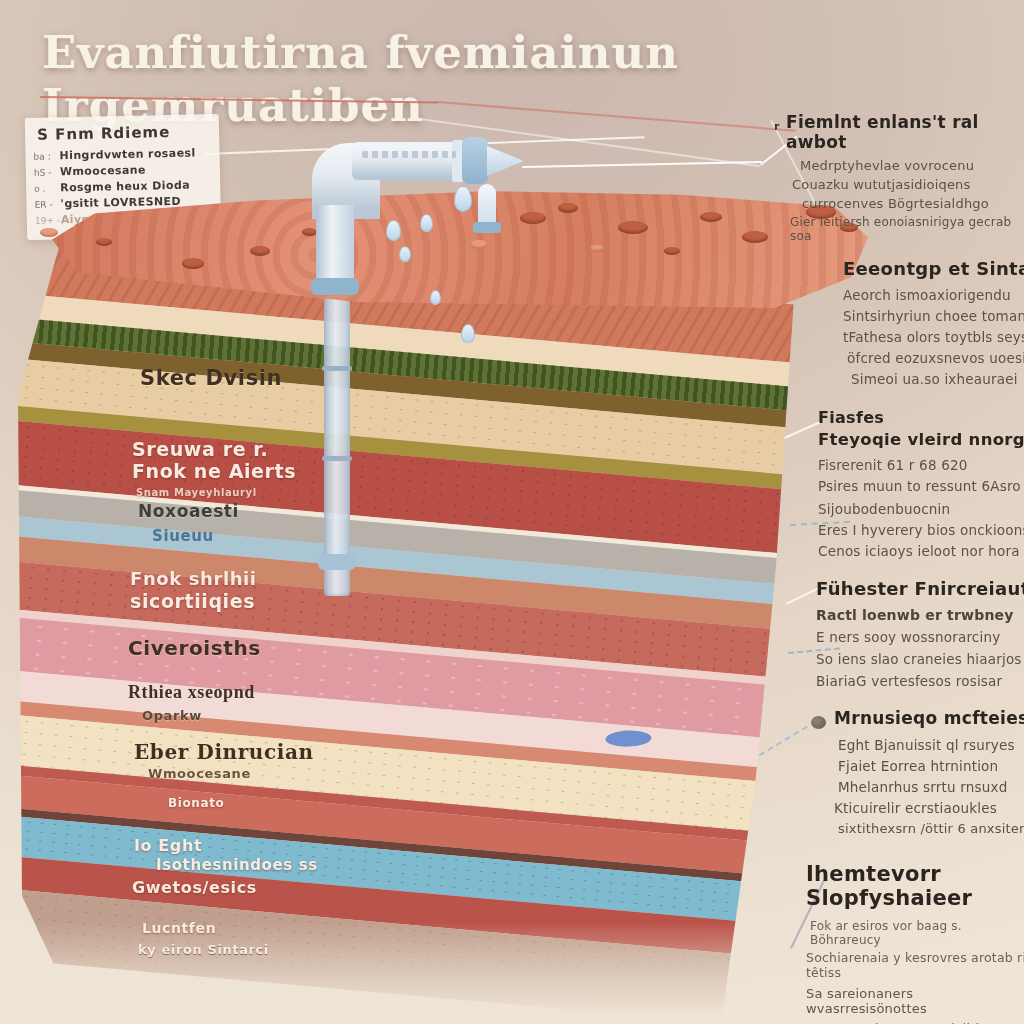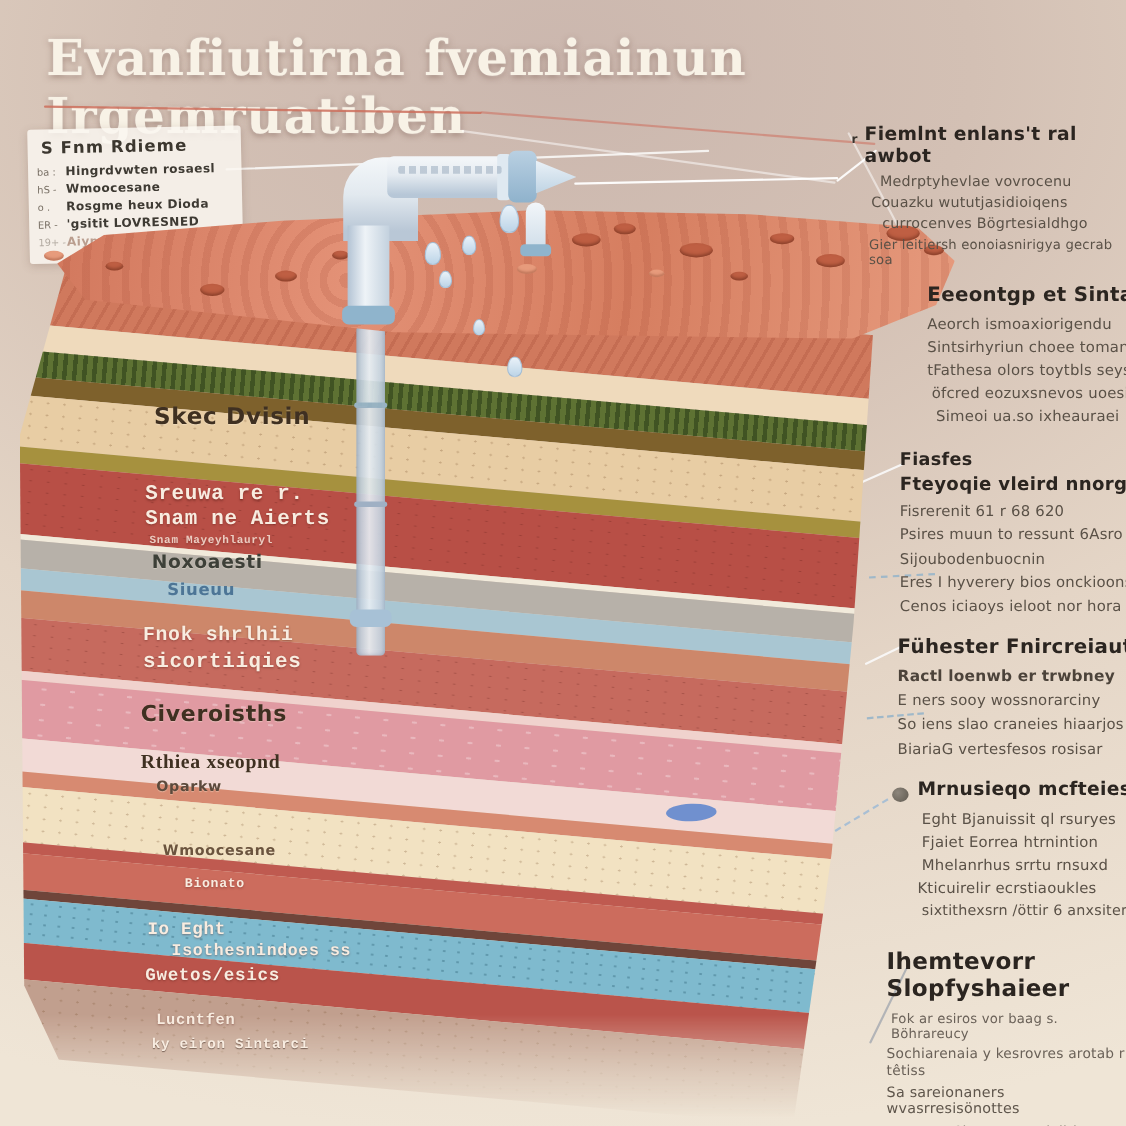--- a/index.html
+++ b/index.html
@@ -74,21 +74,21 @@
     background:linear-gradient(180deg,#eaf1f7,#bfd4e4);}
   .post{position:absolute;left:478px;top:184px;width:18px;height:44px;z-index:6;border-radius:9px 9px 4px 4px;
     background:linear-gradient(180deg,#f2f6f9,#cfdde9);}
   .post-base{position:absolute;left:473px;top:222px;width:28px;height:11px;background:#8fb4cc;border-radius:4px;z-index:6;}
   .drop{position:absolute;z-index:6;border:1px solid rgba(130,160,190,.5);
     background:linear-gradient(180deg,#eaf2f9,#bcd4e7);
     border-radius:50% 50% 50% 50% / 62% 62% 40% 40%;}
   
   .lab{position:absolute;z-index:7;font-weight:bold;letter-spacing:.6px;white-space:nowrap;}
   .lab.dark{color:#3f3021;text-shadow:0 1px 1px rgba(255,245,230,.35);}
-  .lab.light{color:#f8ece0;text-shadow:0 1px 2px rgba(90,30,25,.45);font-family:Liberation Mono, monospace;}
+  .lab.light{color:#f8ece0;text-shadow:0 1px 2px rgba(90,30,25,.45);}
   
   .ann{position:absolute;z-index:7;width:250px;}
   .ann .hd{font-weight:bold;color:#2b2520;letter-spacing:.3px;}
   .ann .ln{color:#5a5147;letter-spacing:.2px;}
   .bullet{position:absolute;width:15px;height:13px;border-radius:50%;z-index:7;
     background:radial-gradient(circle at 35% 35%, #8d867c, #5f594f);}
   .tick{position:absolute;z-index:7;font-size:11px;color:#3a342e;font-weight:bold;}
 </style>
 </head>
 <body>
@@ -197,29 +197,30 @@
 
   <div class="drop" style="left:386px;top:220px;width:13px;height:19px;"></div>
   <div class="drop" style="left:399px;top:246px;width:10px;height:14px;"></div>
   <div class="drop" style="left:420px;top:214px;width:11px;height:16px;"></div>
   <div class="drop" style="left:454px;top:186px;width:16px;height:24px;"></div>
   <div class="drop" style="left:461px;top:324px;width:12px;height:17px;"></div>
   <div class="drop" style="left:430px;top:290px;width:9px;height:13px;"></div>
 
   <div class="lab dark" style="left:140px;top:366px;font-size:21px;">Skec Dvisin</div>
   <div class="lab light" style="left:132px;top:438px;font-size:19px;">Sreuwa re r.</div>
-  <div class="lab light" style="left:132px;top:460px;font-size:19px;">Snam ne Aierts</div>
+  <div class="lab light" style="left:132px;top:460px;font-size:19px;">Fnok ne Aierts</div>
   <div class="lab light" style="left:136px;top:487px;font-size:10px;opacity:.8;">Snam Mayeyhlauryl</div>
   <div class="lab dark" style="left:138px;top:501px;font-size:17px;color:#3d4038;">Noxoaesti</div>
   <div class="lab" style="left:152px;top:527px;font-size:15px;color:#4d7596;">Siueuu</div>
   <div class="lab light" style="left:130px;top:568px;font-size:18px;">Fnok shrlhii</div>
   <div class="lab light" style="left:130px;top:590px;font-size:19px;">sicortiiqies</div>
   <div class="lab dark" style="left:128px;top:636px;font-size:20px;">Civeroisths</div>
   <div class="lab dark" style="left:128px;top:682px;font-size:18px;font-family:Liberation Serif, serif;">Rthiea xseopnd</div>
   <div class="lab dark" style="left:142px;top:708px;font-size:13px;color:#5c4a3c;">Oparkw</div>
+  <div class="lab dark" style="left:134px;top:740px;font-size:20px;font-family:'DejaVu Serif','Liberation Serif',serif;">Eber Dinrucian</div>
   <div class="lab dark" style="left:148px;top:766px;font-size:13px;color:#6b543e;">Wmoocesane</div>
   <div class="lab light" style="left:168px;top:796px;font-size:12px;">Bionato</div>
   <div class="lab light" style="left:134px;top:836px;font-size:16px;">Io Eght</div>
   <div class="lab light" style="left:134px;top:856px;font-size:15px;padding-left:22px;">Isothesnindoes ss</div>
   <div class="lab light" style="left:132px;top:878px;font-size:16px;">Gwetos/esics</div>
   <div class="lab light" style="left:142px;top:920px;font-size:14px;">Lucntfen</div>
   <div class="lab light" style="left:138px;top:942px;font-size:13px;text-shadow:0 1px 1px rgba(60,40,30,.6);">ky eiron Sintarci</div>
 
   <span class="tick" style="left:774px;top:120px;">r</span>
   <div class="ann" style="left:786px;top:112px;">

